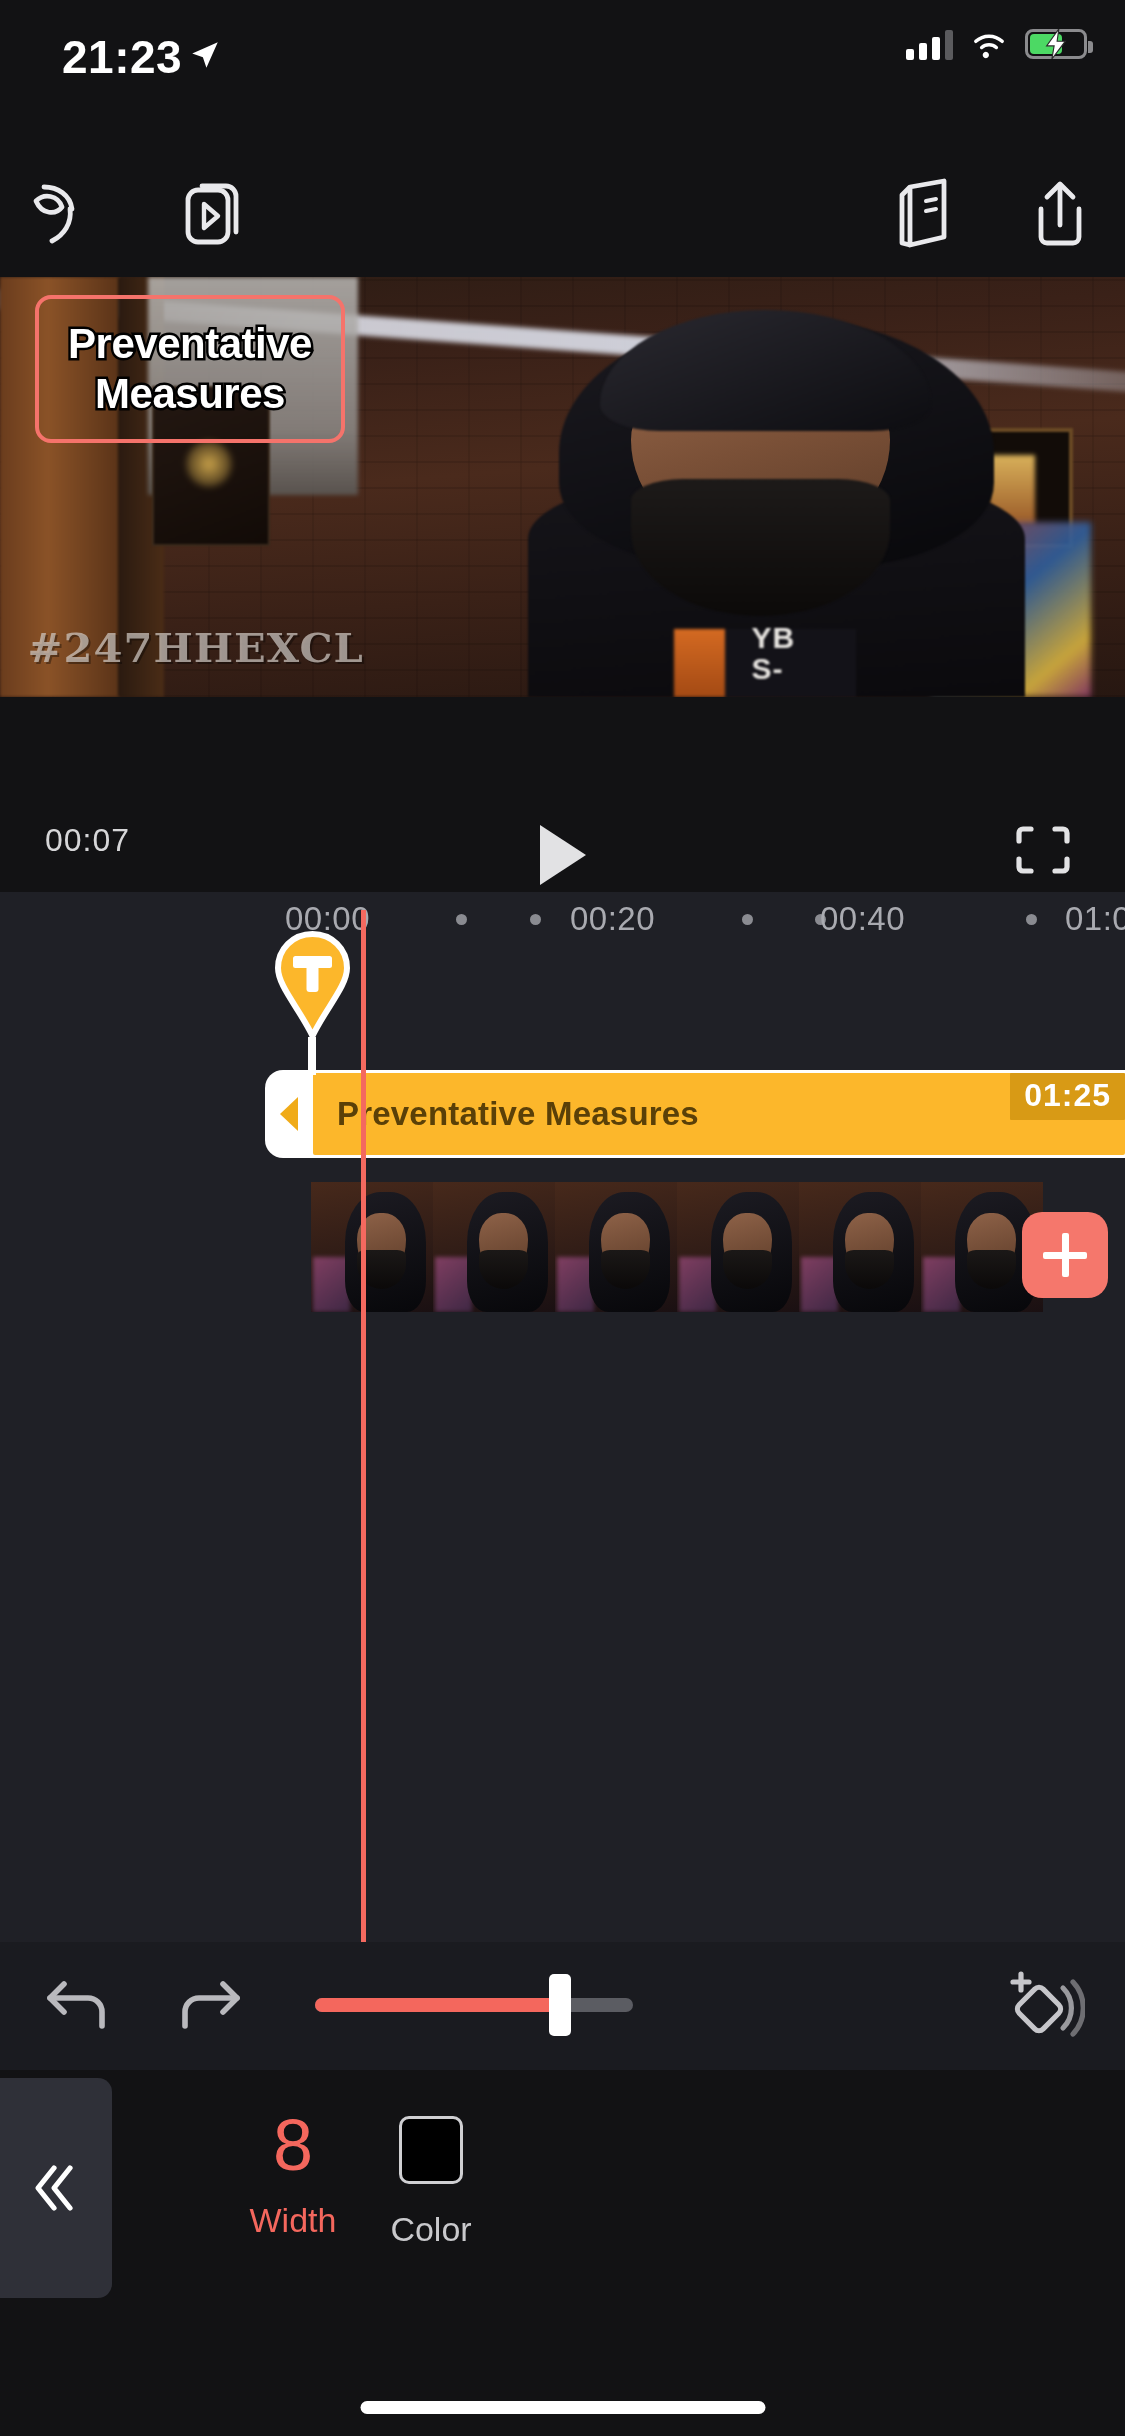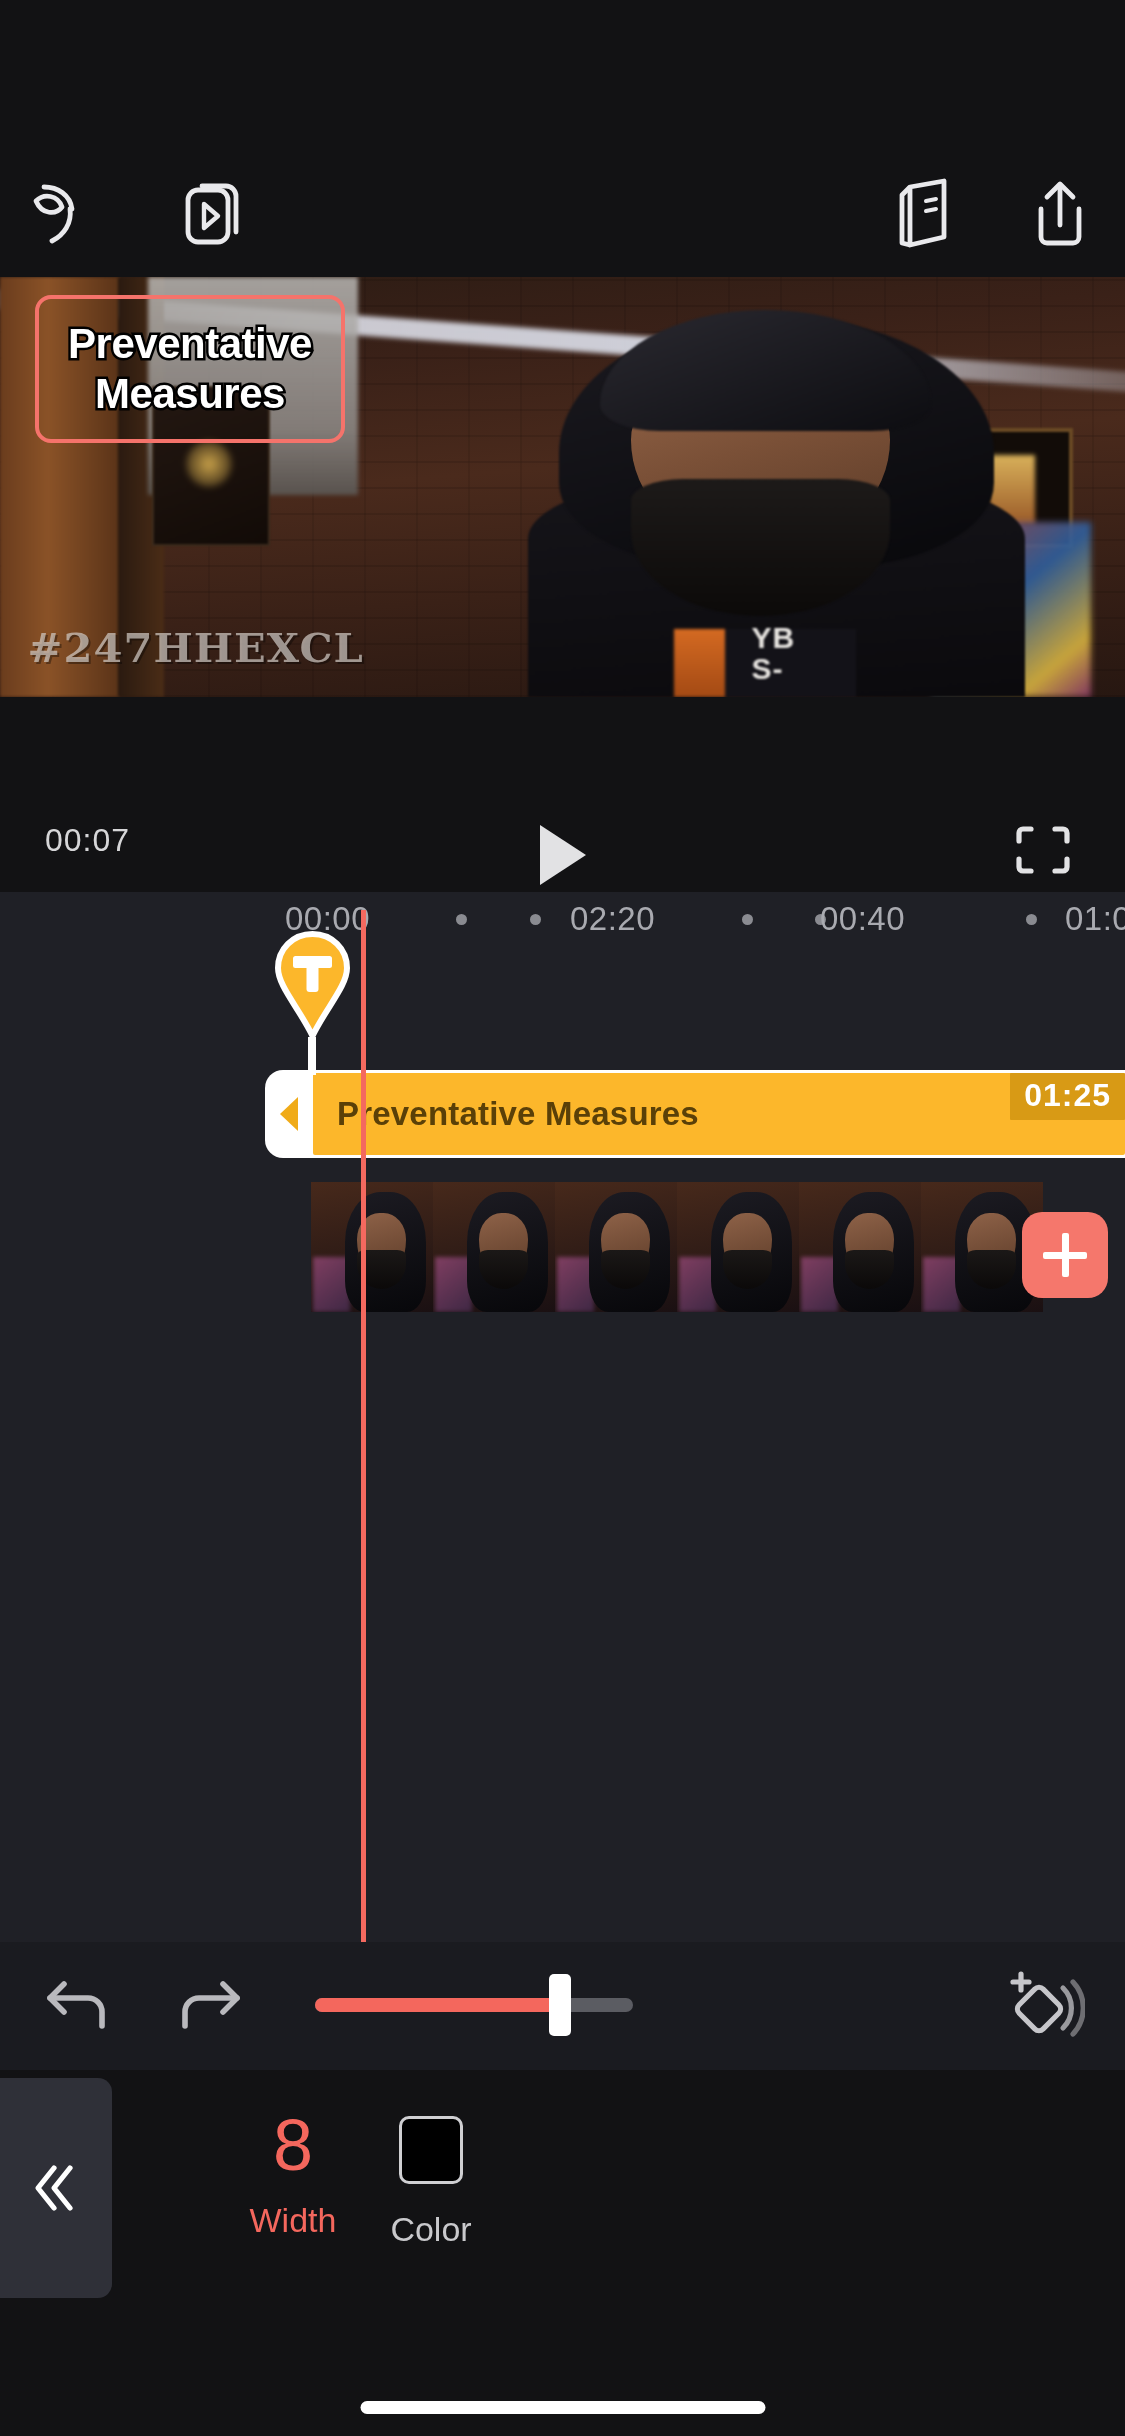--- a/index.html
+++ b/index.html
@@ -368,20 +368,45 @@
   .home-ind {
     position:absolute; left:50%; bottom:22px; transform:translateX(-50%);
     width:405px; height:13px; border-radius:7px; background:#fff;
   }
 </style>
 </head>
 <body>
 
 <div id="app">
 
+  <div class="statusbar">
+    <div class="sb-time">21:23</div>
+    <svg class="sb-loc" viewBox="0 0 24 24">
+      <path d="M21 3 L3 11 L10.5 13.5 L13 21 Z" fill="#fff"></path>
+    </svg>
+    <div class="sb-right">
+      <div class="sig">
+          <i></i>
+          <i></i>
+          <i></i>
+          <i></i>
+        </div>
+      <svg width="40" height="30" viewBox="0 0 24 18">
+        <path d="M12 15.6a1.9 1.9 0 1 0 0 .01" fill="#fff"></path>
+        <path d="M7.6 11.1a6.6 6.6 0 0 1 8.8 0" stroke="#fff" stroke-width="2.1" fill="none" stroke-linecap="round"></path>
+        <path d="M4.1 7.4a11.6 11.6 0 0 1 15.8 0" stroke="#fff" stroke-width="2.1" fill="none" stroke-linecap="round"></path>
+      </svg>
+      <div class="batt">
+        <div class="batt-fill" style="width:62%"></div>
+        <svg class="bolt" width="26" height="30" viewBox="0 0 12 16">
+          <path d="M7.5 0 L1 9 H5 L3.8 16 L11 6.5 H6.6 Z" fill="#fff" stroke="#2a2a2a" stroke-width=".6"></path>
+        </svg>
+      </div>
+    </div>
+  </div>
 
   <div class="toolbar">
     <div class="tb-btn tb-ai">
       <svg width="68" height="72" viewBox="0 0 34 36">
         <path d="M9 5c7 0 13 4 14 11" stroke="#e9e9ec" stroke-width="2.4" fill="none" stroke-linecap="round"></path>
         <path d="M5 12c4-4 11-3 13 3c-3 4-10 4-13-3z" stroke="#e9e9ec" stroke-width="2.4" fill="none" stroke-linejoin="round"></path>
         <path d="M22 16c1 7-3 13-9 16" stroke="#e9e9ec" stroke-width="2.4" fill="none" stroke-linecap="round"></path>
       </svg>
     </div>
     <div class="tb-btn tb-preview">
@@ -451,21 +476,21 @@
       <path d="M28 19 v4 a2 2 0 0 1-2 2 h-4" stroke="#e2e2e4" stroke-width="2.6" fill="none" stroke-linecap="round"></path>
     </svg>
   </div>
 
   <div class="timeline">
 
     <div class="ruler">
       <div class="ruler-item" style="left:285px">00:00</div>
       <div class="ruler-dot" style="left:456px"></div>
       <div class="ruler-dot" style="left:530px"></div>
-      <div class="ruler-item" style="left:570px">02:20</div>
+      <div class="ruler-item" style="left:570px">00:20</div>
       <div class="ruler-dot" style="left:742px"></div>
       <div class="ruler-dot" style="left:815px"></div>
       <div class="ruler-item" style="left:820px">00:40</div>
       <div class="ruler-dot" style="left:1026px"></div>
       <div class="ruler-item" style="left:1065px">01:0</div>
     </div>
 
     <div class="playhead"></div>
 
     <svg class="pin" viewBox="0 0 83 110">

